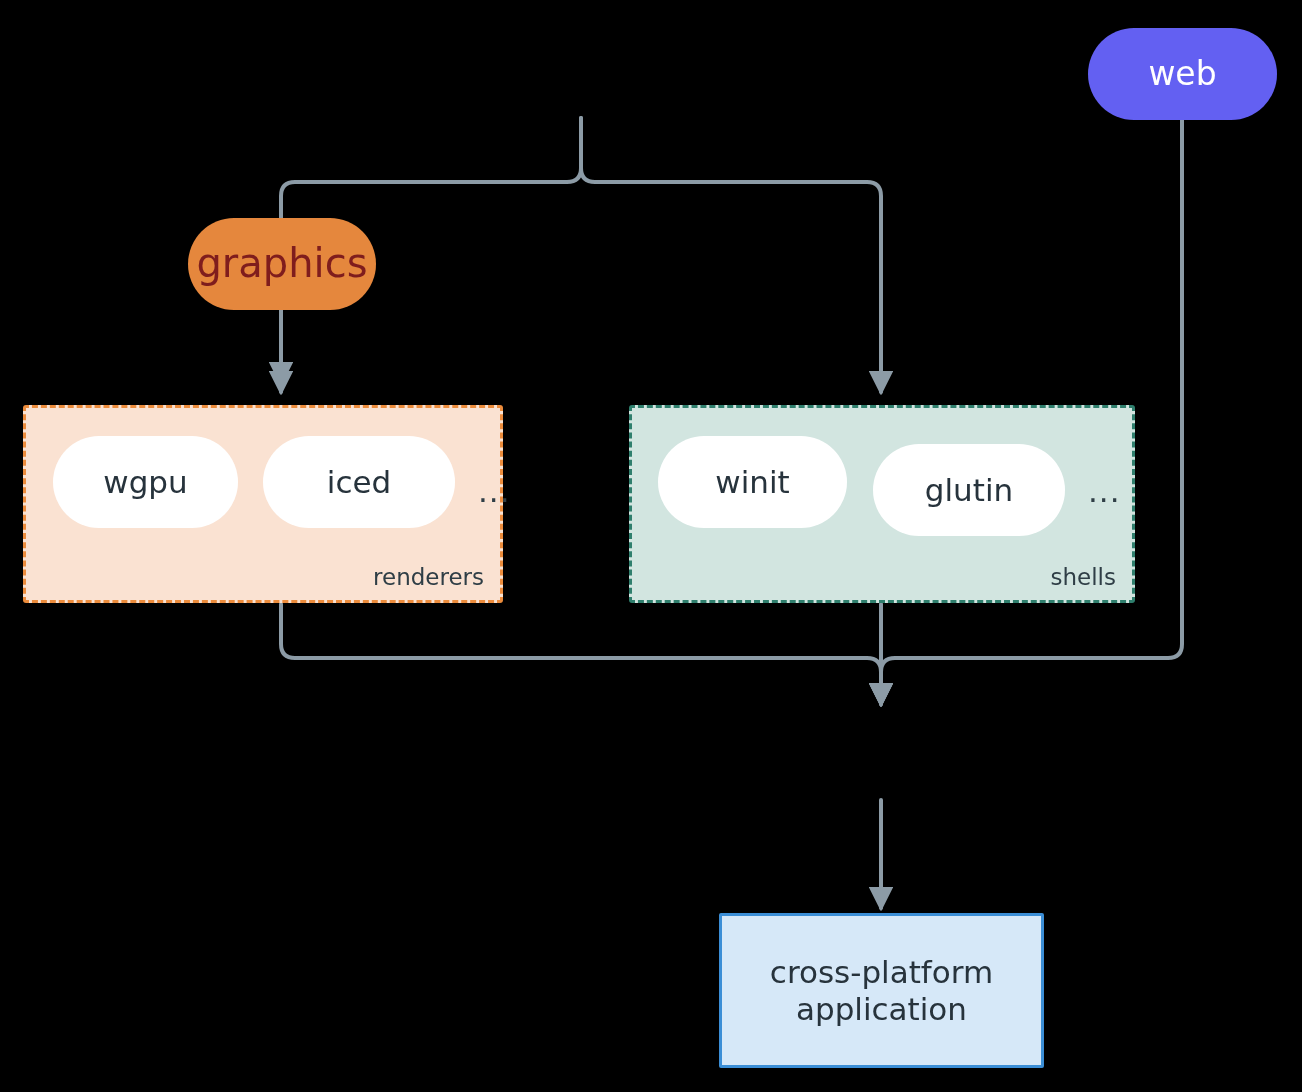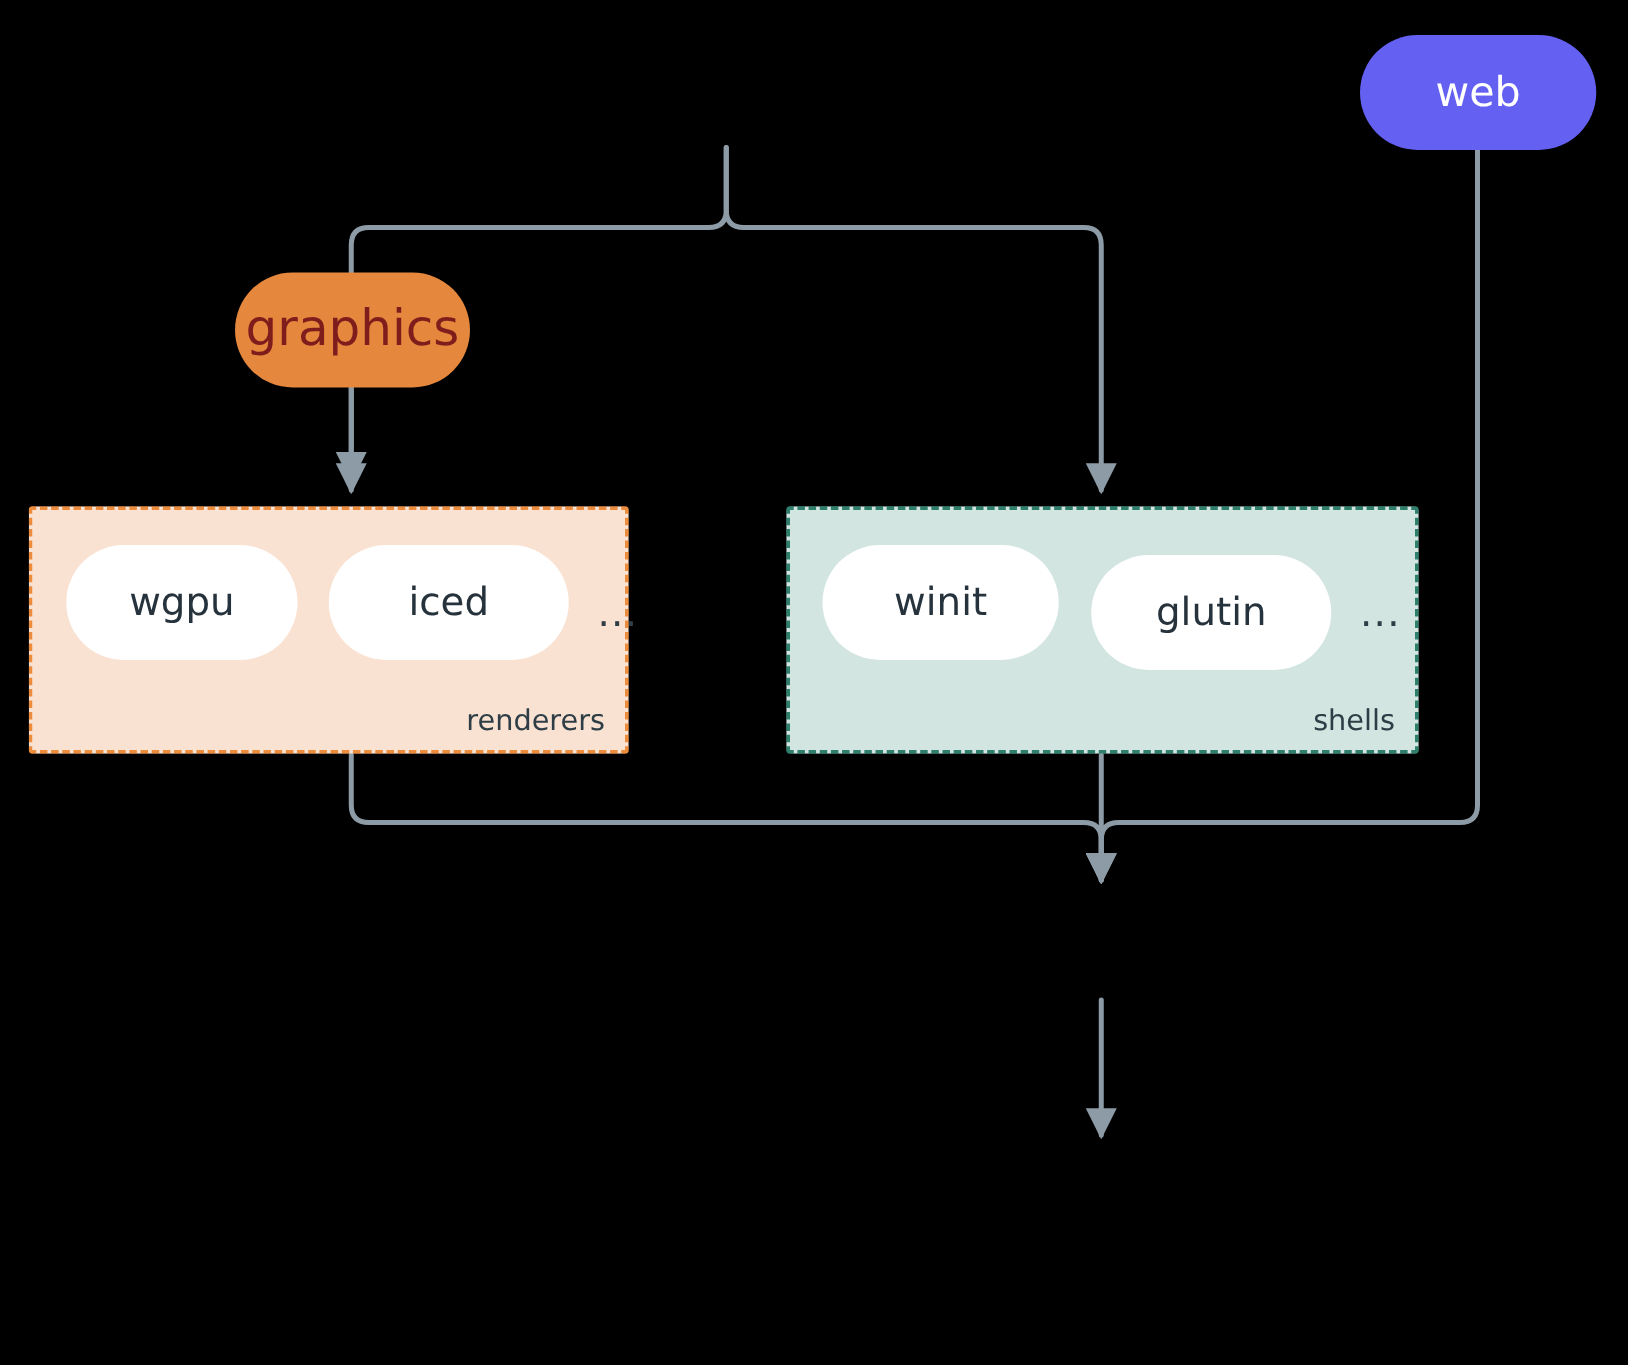--- a/index.html
+++ b/index.html
@@ -175,14 +175,18 @@
     <div class="leaf" style="left:241px; top:36px; width:192px; height:92px;">
       <span>glutin</span>
     </div>
 
     <div class="ellipsis" style="left:456px; top:68px;">...</div>
 
     <div class="group-label">shells</div>
   </div>
 
 
+  <div class="node node-app" style="left:719px; top:913px; width:325px; height:155px;">
+    <span>cross-platform
+application</span>
+  </div>
 
 </div>
 
 </body></html>

